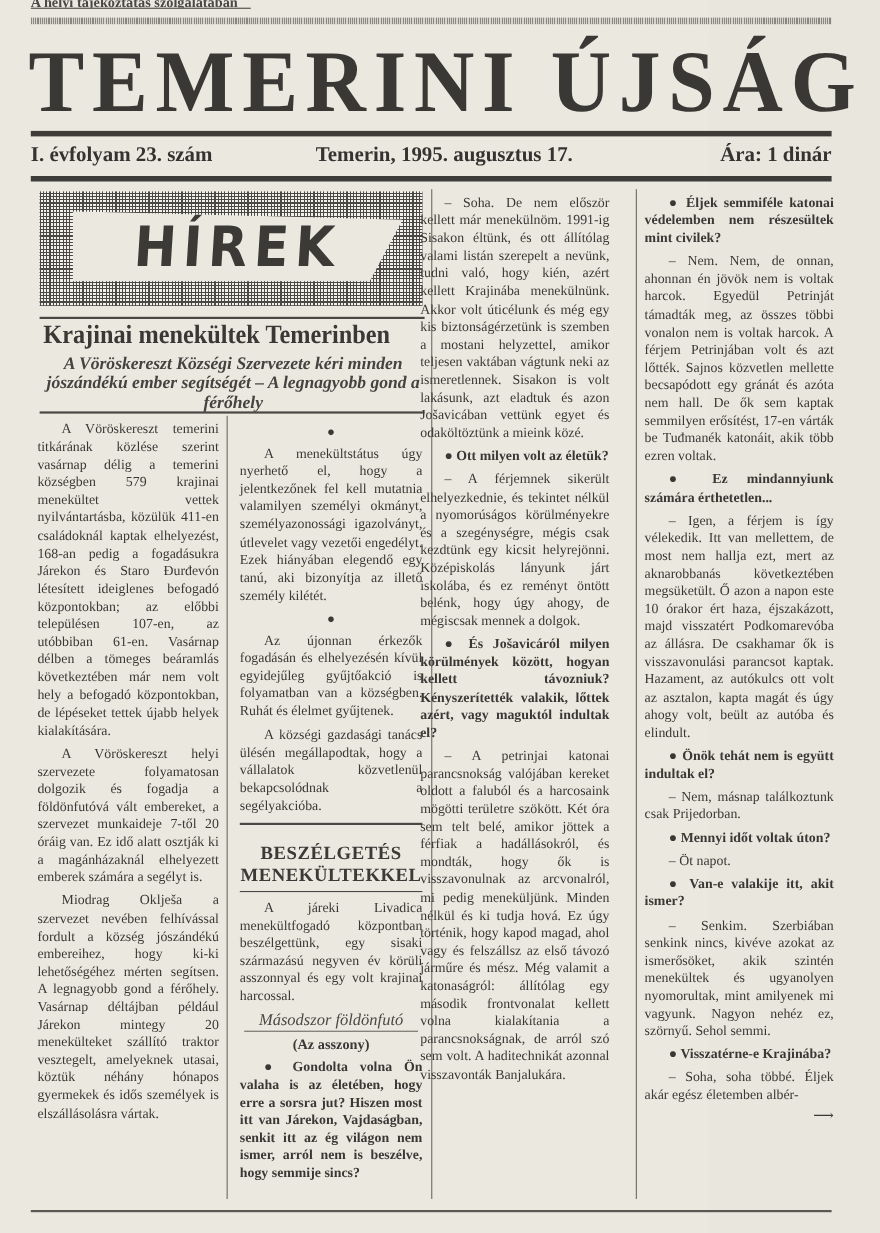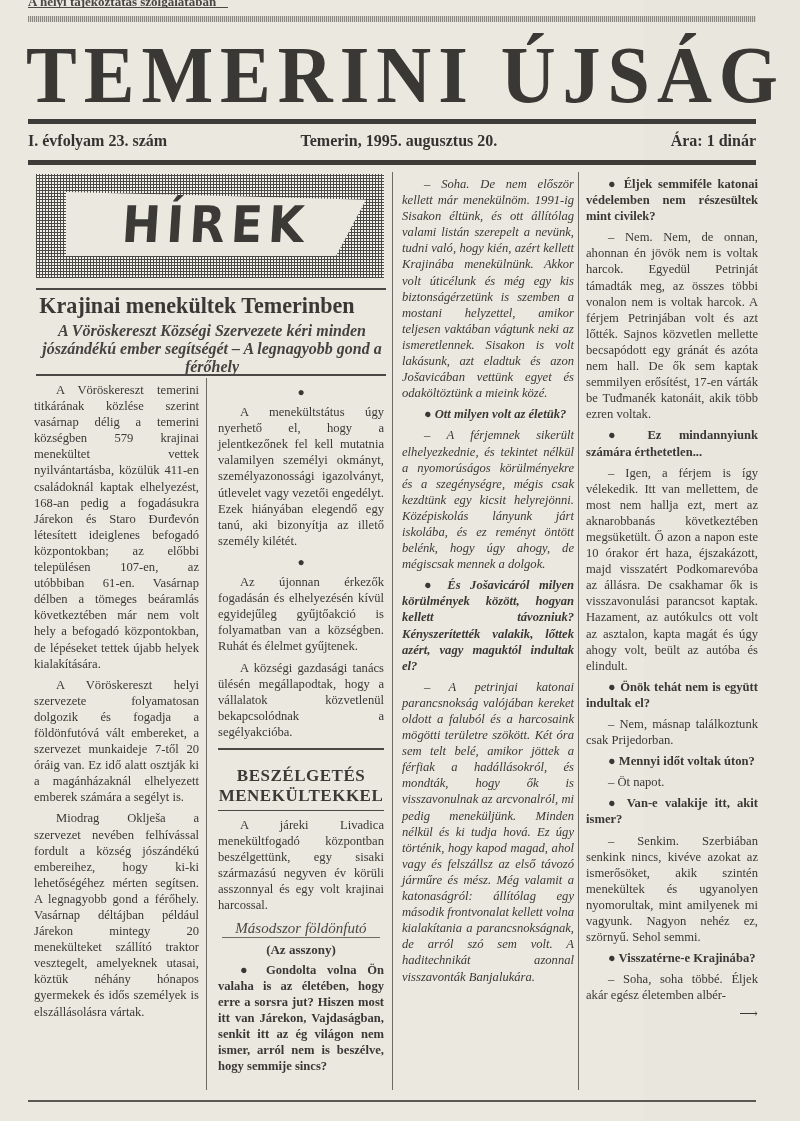--- a/index.html
+++ b/index.html
@@ -30,21 +30,21 @@
     font-size: 76px; font-weight: bold; letter-spacing: 7px;
     color: #3a3835; text-align: center; line-height: 90px;
     transform: scaleY(1.05);
     white-space: nowrap;
   }
   .thick-rule {
     position: absolute; left: 28px; width: 728px; height: 5px; background: #3e3c38;
   }
   .issue-bar {
     position: absolute; left: 28px; top: 126px; width: 728px; height: 30px;
-    font-size: 16px; font-weight: bold; color: #353330;
+    font-size: 19px; font-weight: bold; color: #353330;
     display: flex; justify-content: space-between; align-items: center;
   }
   .issue-bar .date { margin-left: -40px; }
   .col {
     position: absolute; top: 170px;
     font-size: 12.6px; line-height: 16.1px; text-align: justify;
     color: #3a3834;
   }
   .col p { text-indent: 22px; margin-bottom: 5px; hyphens: manual; }
   .col p.q { font-weight: bold; }
@@ -101,21 +101,21 @@
 <div class="page">
 
   <div class="tagline">A helyi tájékoztatás szolgálatában</div>
   <div class="hatched-rule"></div>
 
   <div class="masthead">TEMERINI ÚJSÁG</div>
 
   <div class="thick-rule" style="top:119px;"></div>
   <div class="issue-bar">
     <span>I. évfolyam 23. szám</span>
-    <span class="date">Temerin, 1995. augusztus 20.</span>
+    <span class="date">Temerin, 1995. augusztus 17.</span>
     <span>Ára: 1 dinár</span>
   </div>
   <div class="thick-rule" style="top:160px;"></div>
 
   <div class="hirek">
     <div class="hirek-inner">
       <span class="hirek-text">HÍREK</span>
     </div>
   </div>
   <div class="thin-rule" style="left:36px; top:288px; width:350px;"></div>
@@ -139,21 +139,21 @@
     <p>A községi gazdasági tanács ülésén megállapodtak, hogy a vállalatok közvetlenül bekapcsolódnak a segélyakcióba.</p>
 
     <div class="section-title">BESZÉLGETÉS MENEKÜLTEKKEL</div>
     <p>A járeki Livadica menekültfogadó központban beszélgettünk, egy sisaki származású negyven év körüli asszonnyal és egy volt krajinai harcossal.</p>
     <div class="subsection">Másodszor földönfutó</div>
     <div class="speaker">(Az asszony)</div>
     <p class="q">● Gondolta volna Ön valaha is az életében, hogy erre a sorsra jut? Hiszen most itt van Járekon, Vajdaságban, senkit itt az ég világon nem ismer, arról nem is beszélve, hogy semmije sincs?</p>
   </div>
   <div class="vrule" style="left:392px; top:172px; height:918px;"></div>
 
-  <div class="col" style="left:402px; top:176px; width:172px;font-style:italic;">
+  <div class="col" style="left:382px; top:176px; width:172px;">
     <p class="a">– Soha. De nem először kellett már menekülnöm. 1991-ig Sisakon éltünk, és ott állítólag valami listán szerepelt a nevünk, tudni való, hogy kién, azért kellett Krajinába menekülnünk. Akkor volt úticélunk és még egy kis biztonságérzetünk is szemben a mostani helyzettel, amikor teljesen vaktában vágtunk neki az ismeretlennek. Sisakon is volt lakásunk, azt eladtuk és azon Jošavicában vettünk egyet és odaköltöztünk a mieink közé.</p>
     <p class="q">● Ott milyen volt az életük?</p>
     <p class="a">– A férjemnek sikerült elhelyezkednie, és tekintet nélkül a nyomorúságos körülményekre és a szegénységre, mégis csak kezdtünk egy kicsit helyrejönni. Középiskolás lányunk járt iskolába, és ez reményt öntött belénk, hogy úgy ahogy, de mégiscsak mennek a dolgok.</p>
     <p class="q">● És Jošavicáról milyen körülmények között, hogyan kellett távozniuk? Kényszerítették valakik, lőttek azért, vagy maguktól indultak el?</p>
     <p class="a">– A petrinjai katonai parancsnokság valójában kereket oldott a faluból és a harcosaink mögötti területre szökött. Két óra sem telt belé, amikor jöttek a férfiak a hadállásokról, és mondták, hogy ők is visszavonulnak az arcvonalról, mi pedig meneküljünk. Minden nélkül és ki tudja hová. Ez úgy történik, hogy kapod magad, ahol vagy és felszállsz az első távozó járműre és mész. Még valamit a katonaságról: állítólag egy második frontvonalat kellett volna kialakítania a parancsnokságnak, de arról szó sem volt. A haditechnikát azonnal visszavonták Banjalukára.</p>
   </div>
   <div class="vrule" style="left:578px; top:172px; height:918px;"></div>
 
   <div class="col" style="left:586px; top:176px; width:172px;">
     <p class="q">● Éljek semmiféle katonai védelemben nem részesültek mint civilek?</p>

